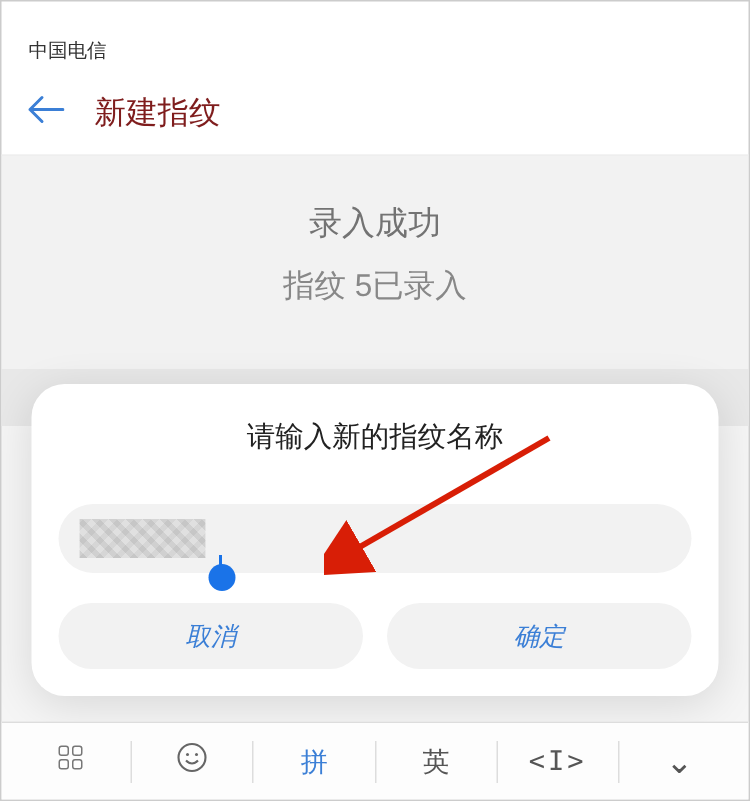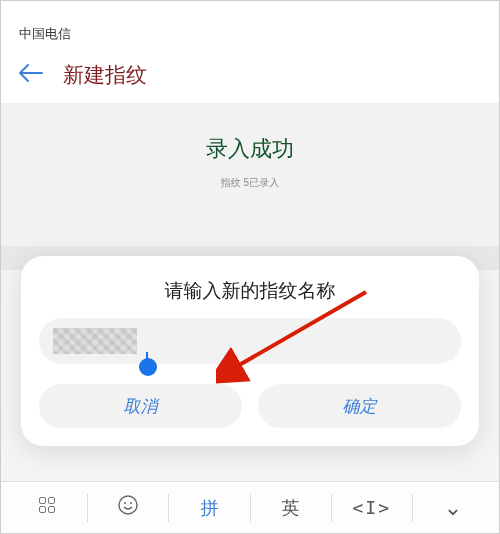--- a/index.html
+++ b/index.html
@@ -64,42 +64,42 @@
       font-size: 21px;
       color: #7f1d1d;
       font-weight: 400;
     }
     .main {
       background: #f2f2f2;
       padding: 30px 0 80px;
       text-align: center;
       border-top: 1px solid #eee;
     }
-    .main-title { font-size: 22px; color: #14532d; margin-bottom: 12px; font-weight: 500;}
-    .main-sub { font-size: 10px; color: #888; }
+    .main-title { font-size: 22px; color: #737373; margin-bottom: 12px; font-weight: 500;}
+    .main-sub { font-size: 21px; color: #888; }
     .overlay {
       position: absolute;
       left: 0; right: 0; bottom: 0; top: 245px;
       background: rgba(0,0,0,0.04);
     }
     .dialog {
       position: absolute;
       left: 20px;
       right: 20px;
       top: 255px;
       background: #fff;
       border-radius: 22px;
       padding: 22px 18px 18px;
       box-shadow: 0 6px 30px rgba(0,0,0,0.12);
     }
     .dialog-title {
       text-align: center;
       font-size: 19px;
       color: #222;
-      margin-bottom: 14px;
+      margin-bottom: 32px;
     }
     .input-wrap {
       position: relative;
       margin-bottom: 20px;
     }
     .text-input {
       width: 100%;
       height: 46px;
       border: none;
       background: #f2f2f2;

